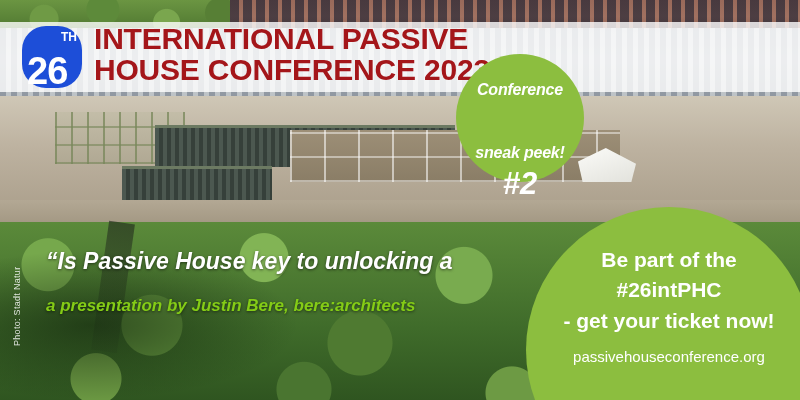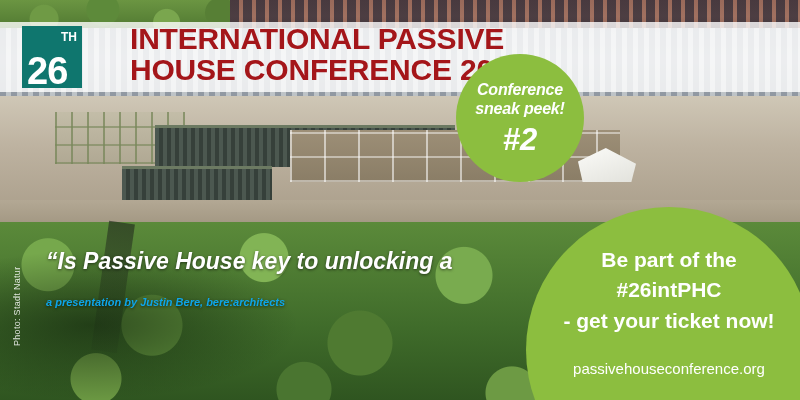--- a/index.html
+++ b/index.html
@@ -108,80 +108,80 @@
   }
 
   
   .header-band {
     position:absolute; left:0; top:22px; width:800px; height:70px;
     background:rgba(255,255,255,.80);
     display:flex; align-items:center;
   }
   .logo-box {
     position:absolute; left:22px; top:4px;
-    width:60px; height:62px; background:#0f766e;
+    width:60px; height:62px; background:#1d4ed8;
     color:#fff;
+    border-radius:24px;
   }
   .logo-num {
     position:absolute; left:5px; bottom:-2px;
     font-size:38px; font-weight:bold; letter-spacing:-1px; line-height:1;text-align:right;
   }
   .logo-th {
     position:absolute; right:5px; top:4px;
     font-size:12px; font-weight:bold; letter-spacing:0;
   }
   .title-block {
     position:absolute; left:94px; top:2px;
     color:#A4161A; font-weight:bold; line-height:.98;
     letter-spacing:-.2px;
-    margin-left:36px;
   }
   .title-l1, .title-l2 { font-size:30px; display:block; white-space:nowrap; }
   .title-l2 { margin-top:2px; }
 
   
   .circle-sneak {
     position:absolute; left:456px; top:54px;
     width:128px; height:128px; border-radius:50%;
     background:#8CBE3F;
     display:flex; flex-direction:column;
     align-items:center; justify-content:center;
     color:#fff; text-align:center;
   }
   .sneak-line {
     font-style:italic; font-weight:bold; font-size:16px;
-    line-height:1.15; letter-spacing:-.2px;
+    line-height:1.15; letter-spacing:-.2px;margin-top:44px;
   }
   .sneak-num {
     font-style:italic; font-weight:bold; font-size:31px;
     margin-top:6px; line-height:1;
   }
   .circle-cta {
     position:absolute; left:526px; top:207px;
     width:286px; height:286px; border-radius:50%;
     background:#8CBE3F;
     display:flex; flex-direction:column;
     align-items:center; justify-content:flex-start;
     padding-top:38px;
     color:#fff; text-align:center;
   }
   .cta-line { font-size:21px; font-weight:bold; line-height:1.45; white-space:nowrap; }
-  .cta-url  { font-size:15px; font-weight:normal; margin-top:24px; white-space:nowrap; }
+  .cta-url  { font-size:15px; font-weight:normal; margin-top:12px; white-space:nowrap; }
 
   
   .quote {
     position:absolute; left:46px; top:248px; width:420px;
     color:#fff; font-style:italic; font-weight:bold;
     font-size:23px; line-height:1.18;
     text-shadow:0 1px 3px rgba(0,0,0,.55);
   }
   .byline {
     position:absolute; left:46px; top:296px;
-    color:#0ea5e9; font-style:italic; font-weight:bold;
-    font-size:11px; white-space:nowrap;
+    color:#84cc16; font-style:italic; font-weight:bold;
+    font-size:17px; white-space:nowrap;
     text-shadow:0 1px 3px rgba(0,0,0,.55);
   }
   .plenary {
     position:absolute; left:46px; top:337px;
     color:#fff; font-weight:bold; font-size:16px;
     letter-spacing:.3px; white-space:nowrap;
     text-shadow:0 1px 3px rgba(0,0,0,.55);
   }
   .photo-credit {
     position:absolute; left:-38px; top:286px;

